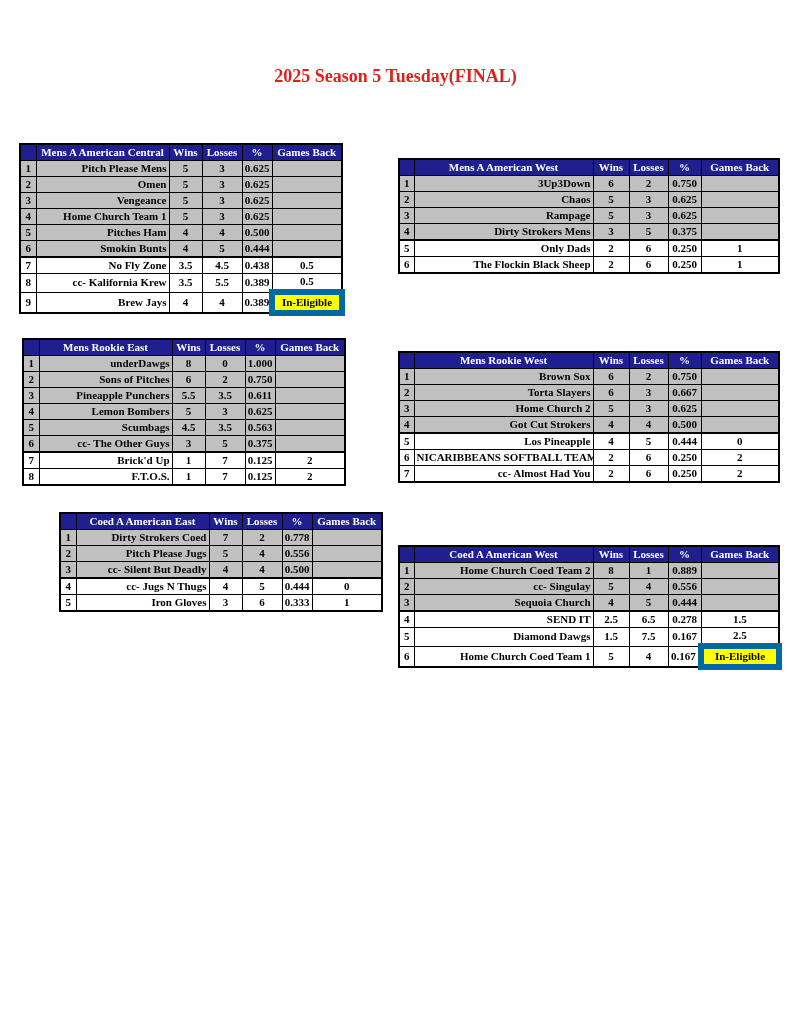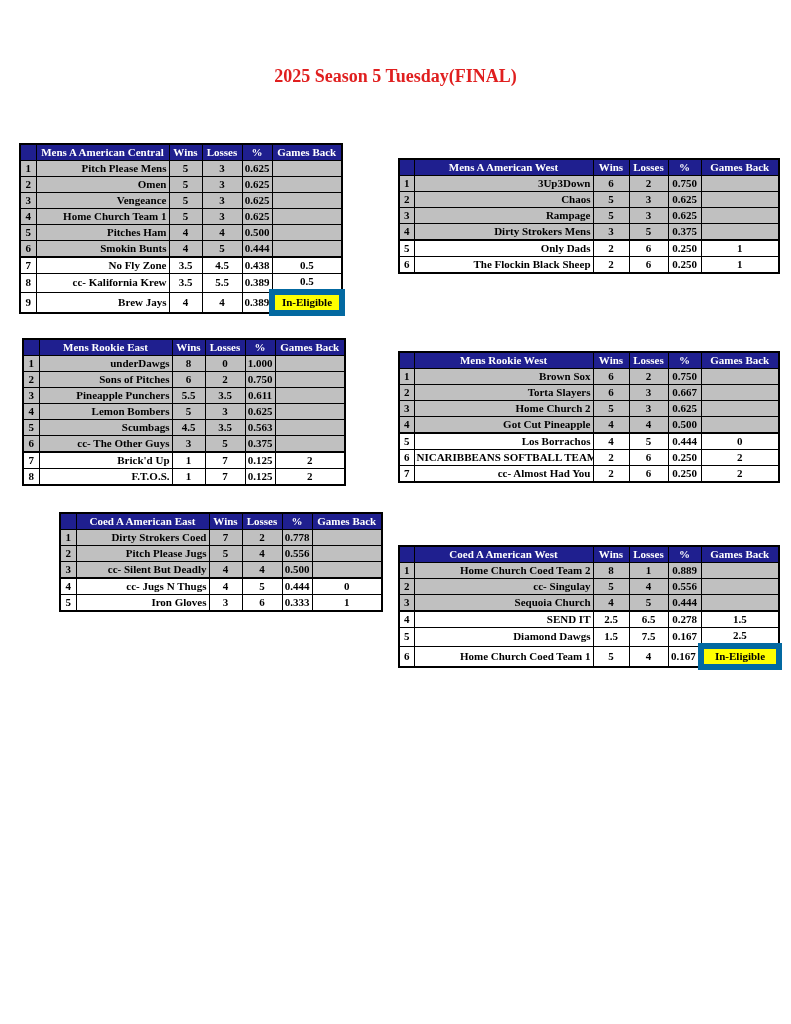--- a/index.html
+++ b/index.html
@@ -343,29 +343,29 @@
           <tr class="q">
             <td class="rank">3</td>
             <td class="team">Home Church 2</td>
             <td class="num">5</td>
             <td class="num">3</td>
             <td class="num">0.625</td>
             <td class="gb"></td>
           </tr>
           <tr class="q">
             <td class="rank">4</td>
-            <td class="team">Got Cut Pineapple</td>
+            <td class="team">Got Cut Strokers</td>
             <td class="num">4</td>
             <td class="num">4</td>
             <td class="num">0.500</td>
             <td class="gb"></td>
           </tr>
           <tr class="cutoff">
             <td class="rank">5</td>
-            <td class="team">Los Borrachos</td>
+            <td class="team">Los Pineapple</td>
             <td class="num">4</td>
             <td class="num">5</td>
             <td class="num">0.444</td>
             <td class="gb">0</td>
           </tr>
           <tr>
             <td class="rank">6</td>
             <td class="team">NICARIBBEANS SOFTBALL TEAM</td>
             <td class="num">2</td>
             <td class="num">6</td>

